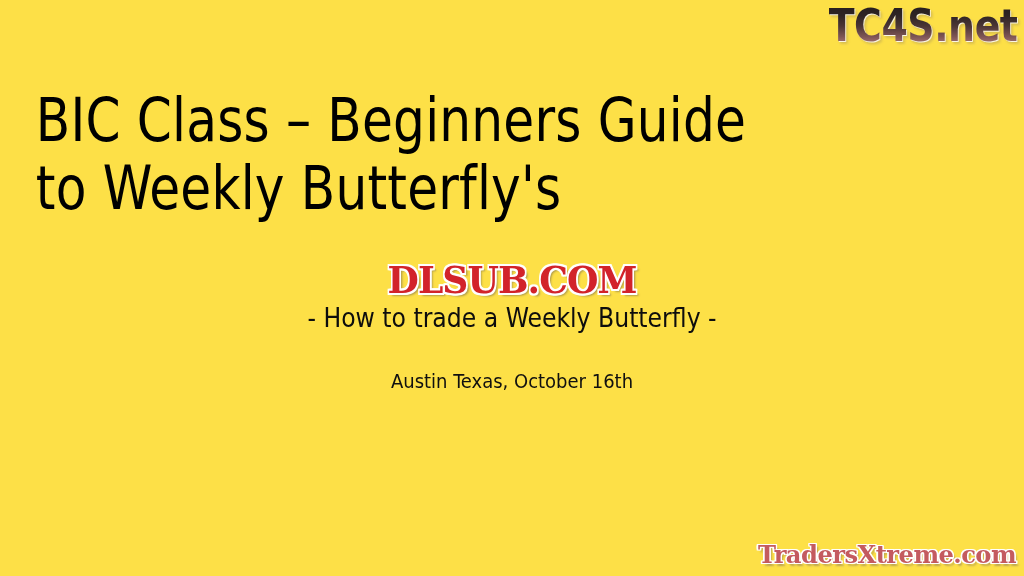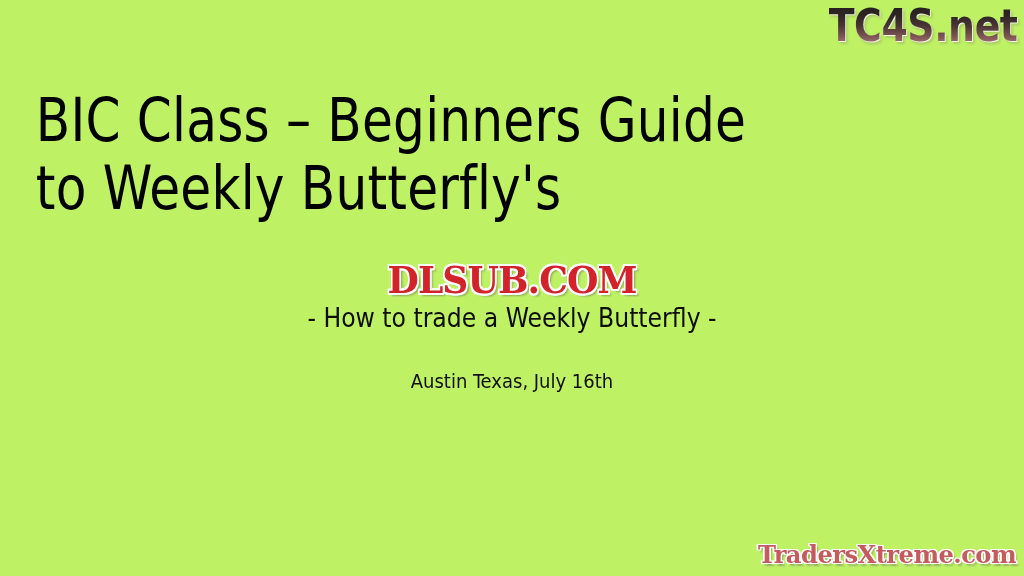--- a/index.html
+++ b/index.html
@@ -11,21 +11,21 @@
     height: 576px;
     background: #ffffff;
     font-family: "Liberation Sans", sans-serif;
     overflow: hidden;
   }
 
   .slide {
     position: relative;
     width: 1024px;
     height: 576px;
-    background: #bef264;
+    background: #fde047;
     overflow: hidden;
   }
 
   
   .brand-logo {
     position: absolute;
     right: 6px;
     top: 2px;
     font-family: "DejaVu Sans", sans-serif;
     font-weight: bold;
@@ -171,18 +171,18 @@
     <div class="title-line">to Weekly Butterfly's</div>
   </div>
 
   <div class="subtitle-block">
     <div class="subtitle-line">- How to trade a Weekly Butterfly -</div>
   </div>
 
   <div class="wm-center">DLSUB.COM</div>
 
   <div class="date-block">
-    <div class="date-line">Austin Texas, July 16th</div>
+    <div class="date-line">Austin Texas, October 16th</div>
   </div>
 
   <div class="wm-bottom">TradersXtreme.com</div>
 
 </div>
 
 </body></html>

